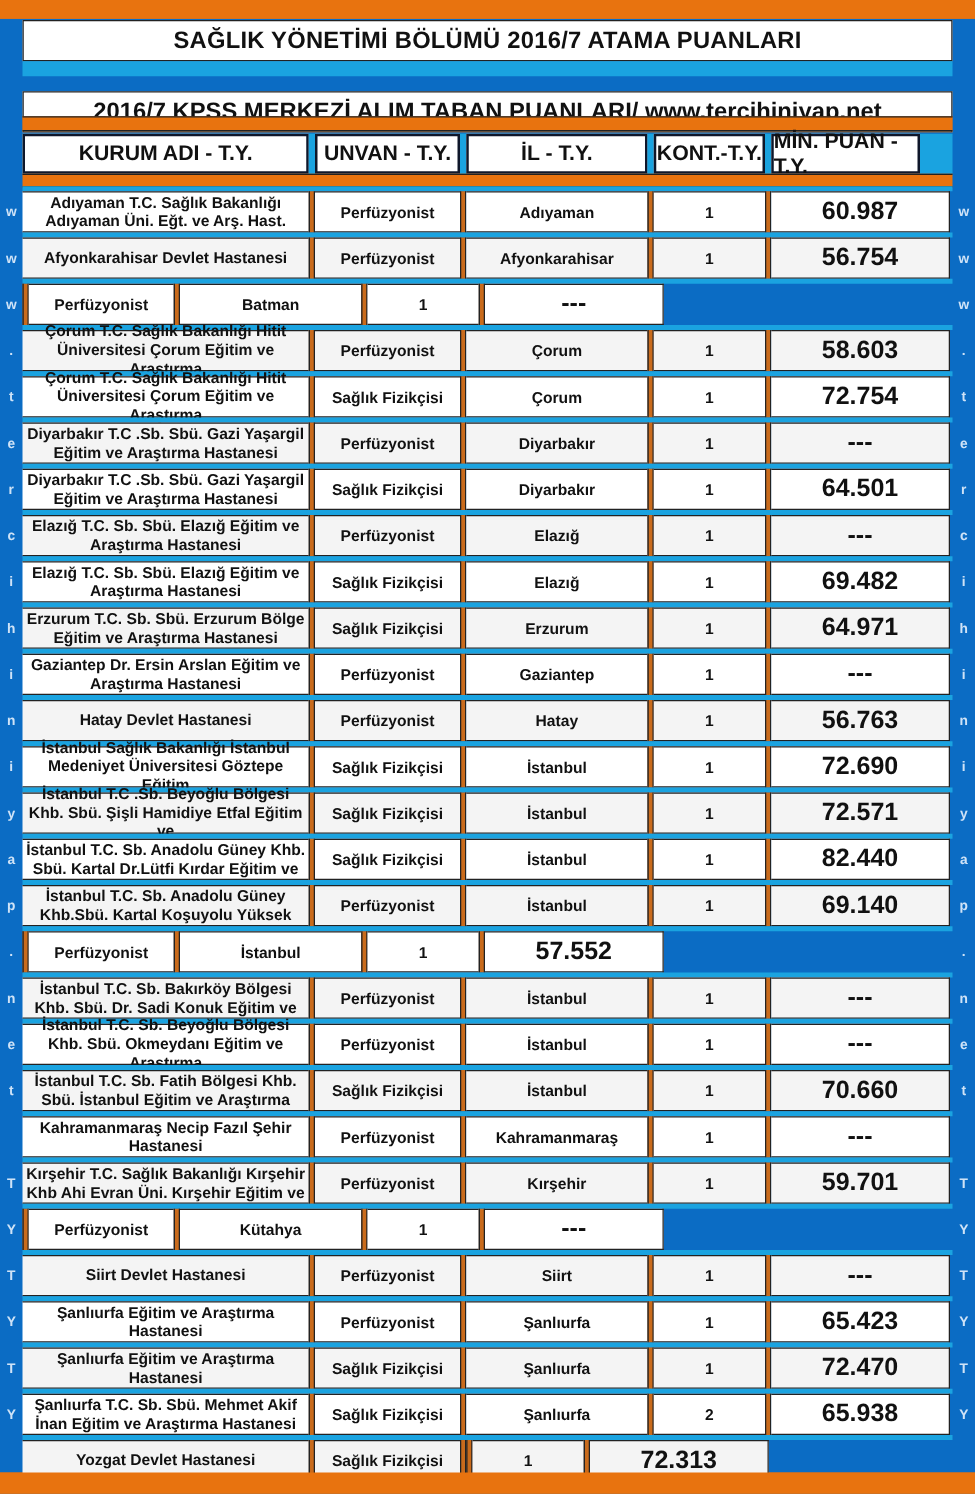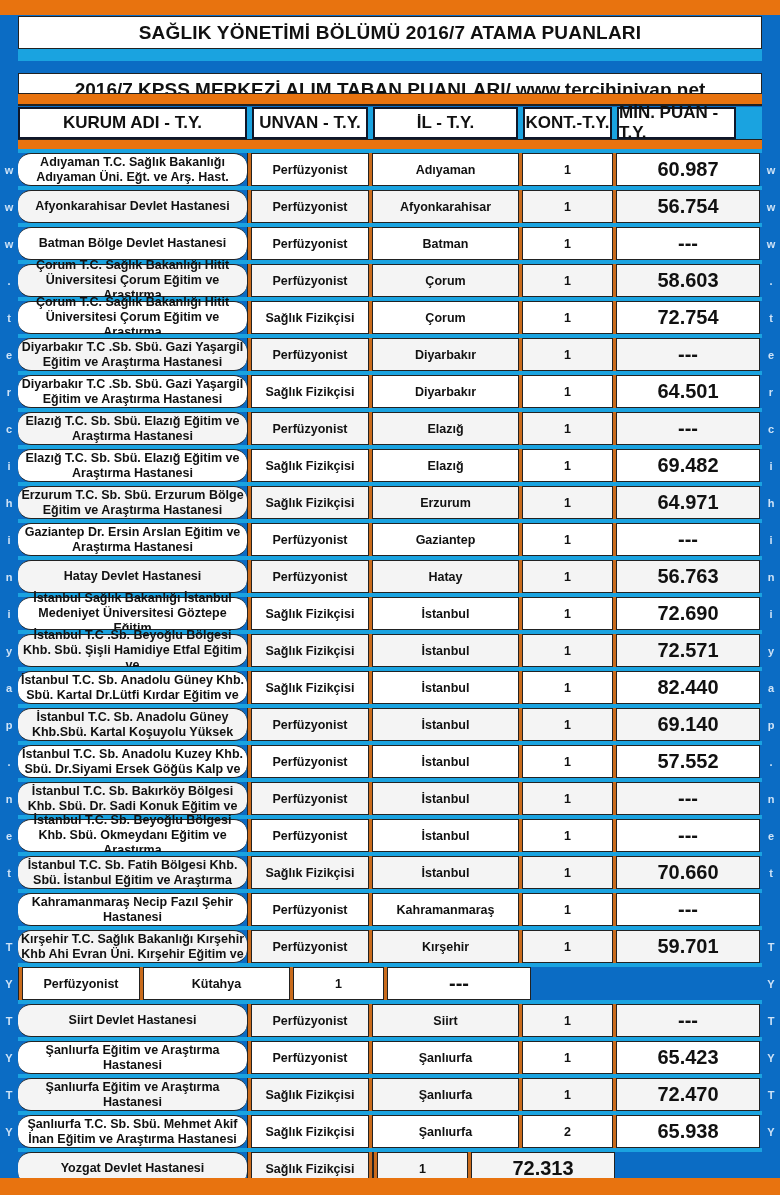--- a/index.html
+++ b/index.html
@@ -48,21 +48,21 @@
     border-top:4px solid #1aa3e0; box-sizing:border-box;
   }
   .row .cell {
     display:flex; align-items:center; justify-content:center; text-align:center;
     font-weight:bold; color:#111; box-sizing:border-box;
     border-top:1px solid #222; border-bottom:1px solid #222;
   }
   .row.even .cell { background:#ffffff; }
   .row.odd .cell { background:#f4f4f4; }
   .sep { width:5px; background:#c96b1c; border-left:1px solid #222; border-right:1px solid #222; box-sizing:border-box; }
-  .c1 { width:229px; font-size:12.5px; line-height:15px; padding:0 2px;border-radius:13px; }
+  .c1 { width:229px; font-size:12.5px; line-height:15px; padding:0 2px; }
   .c2 { width:116px; font-size:12.5px; }
   .c3 { width:145px; font-size:12.5px; }
   .c4 { width:89px; font-size:12.5px; }
   .c5 { width:143px; font-size:20px; border-right:1px solid #222; }
   .side { position:absolute; width:18px; text-align:center; color:#cfe3f7; font-weight:bold; font-size:11px; }
   .side-left { left:-18px; }
   .side-right { left:744px; }
 </style>
 </head>
 <body>
@@ -111,21 +111,20 @@
     <div class="sep"></div>
     <div class="cell c3">Afyonkarahisar</div>
     <div class="sep"></div>
     <div class="cell c4">1</div>
     <div class="sep"></div>
     <div class="cell c5">56.754</div>
     <span class="side side-right" style="top: 11px;">w</span>
   </div>
       <div class="row even">
     <span class="side side-left" style="top: 11px;">w</span>
-    <div class="cell c1">Batman Bölge Devlet Hastanesi</div>
     <div class="sep"></div>
     <div class="cell c2">Perfüzyonist</div>
     <div class="sep"></div>
     <div class="cell c3">Batman</div>
     <div class="sep"></div>
     <div class="cell c4">1</div>
     <div class="sep"></div>
     <div class="cell c5">---</div>
     <span class="side side-right" style="top: 11px;">w</span>
   </div>
@@ -293,21 +292,20 @@
     <div class="sep"></div>
     <div class="cell c3">İstanbul</div>
     <div class="sep"></div>
     <div class="cell c4">1</div>
     <div class="sep"></div>
     <div class="cell c5">69.140</div>
     <span class="side side-right" style="top: 11px;">p</span>
   </div>
       <div class="row even">
     <span class="side side-left" style="top: 11px;">.</span>
-    <div class="cell c1">İstanbul T.C. Sb. Anadolu Kuzey Khb. Sbü. Dr.Siyami Ersek Göğüs Kalp ve</div>
     <div class="sep"></div>
     <div class="cell c2">Perfüzyonist</div>
     <div class="sep"></div>
     <div class="cell c3">İstanbul</div>
     <div class="sep"></div>
     <div class="cell c4">1</div>
     <div class="sep"></div>
     <div class="cell c5">57.552</div>
     <span class="side side-right" style="top: 11px;">.</span>
   </div>

